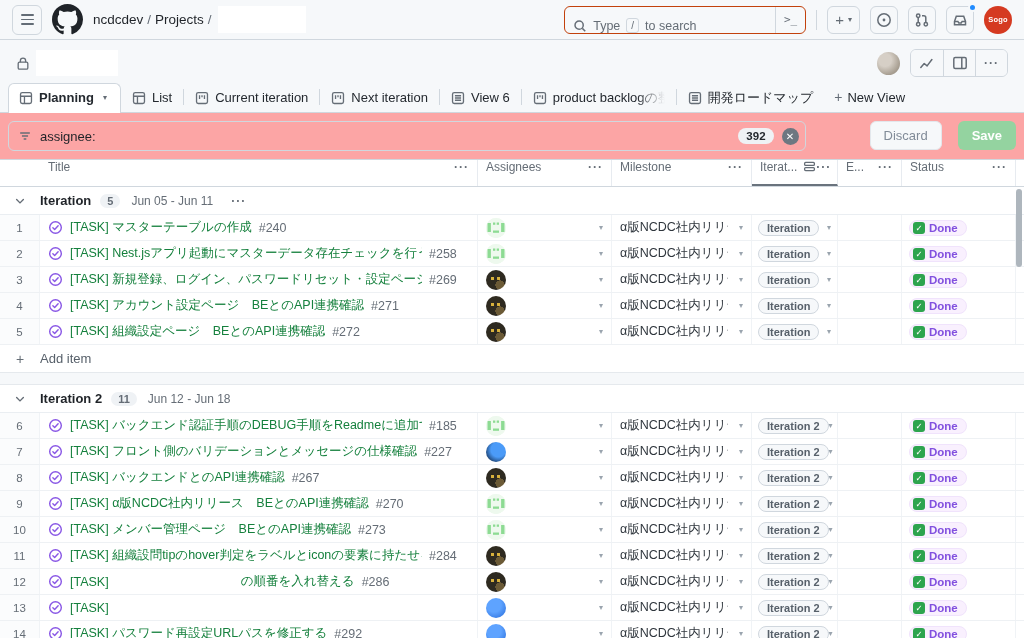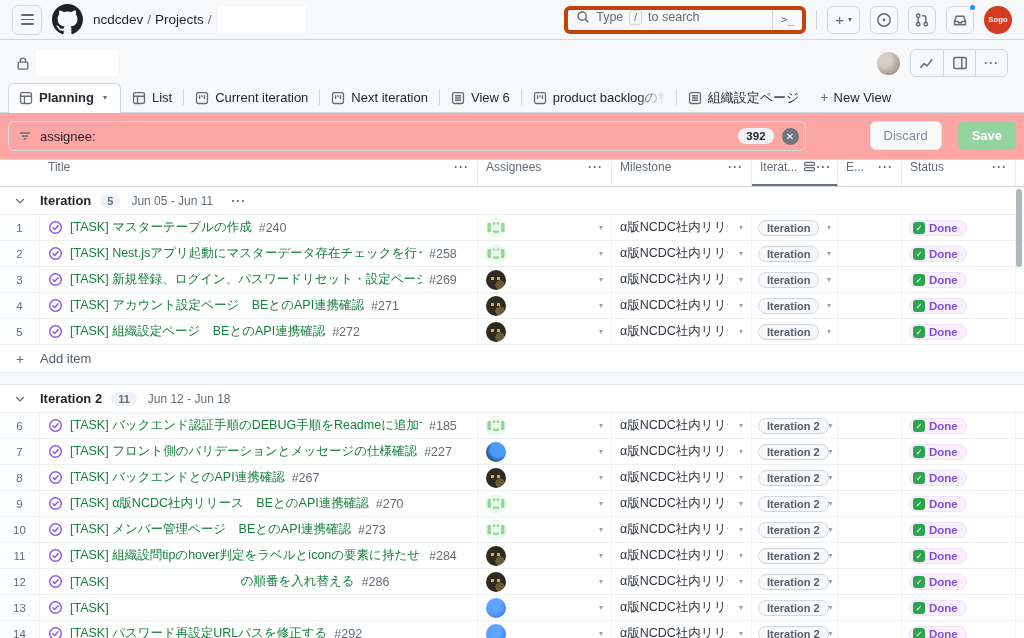--- a/index.html
+++ b/index.html
@@ -9,21 +9,21 @@
   
   .app-header { height:40px; background:#f6f8fa; border-bottom:1px solid #d0d7de; display:flex; align-items:center; padding:0 12px; gap:10px; }
   .hamburger { width:30px; height:30px; border:1px solid #d0d7de; border-radius:6px; background:#f6f8fa; display:flex; flex-direction:column; justify-content:center; align-items:center; gap:3px; cursor:pointer; }
   .hamburger i { display:block; width:13px; height:1.5px; background:#636c76; border-radius:1px; }
   .gh-logo { width:31px; height:31px; color:#1f2328; display:flex; align-items:center; }
   .breadcrumb { display:flex; align-items:center; gap:4px; font-size:13.5px; }
   .breadcrumb .sep { color:#656d76; }
   .redact { background:#ffffff; display:inline-block; }
   .bc-redact { width:88px; height:27px; margin-left:2px; }
   .spacer { flex:1; }
-  .search-box { width:242px; height:28px; border:4px solid #c2410c; border-radius:6px; background:#f6f8fa; display:flex; align-items:flex-start; padding:0 0 0 8px; color:#656d76; font-size:12.5px; gap:6px; }
+  .search-box { width:242px; height:28px; border:1px solid #c2410c; border-radius:6px; background:#f6f8fa; display:flex; align-items:flex-end; padding:0 0 0 8px; color:#656d76; font-size:12.5px; gap:6px; }
   .search-box .mag { flex:0 0 auto; display:flex; }
   .search-kbd { border:1px solid #d0d7de; border-radius:3px; font-size:10px; padding:0 4px; line-height:13px; color:#656d76; }
   .search-right { margin-left:auto; border-left:1px solid #d0d7de; height:100%; display:flex; align-items:center; padding:0 8px; font-family:"DejaVu Sans Mono",monospace; font-size:11px; color:#656d76; }
   .vdiv { width:1px; height:20px; background:#d0d7de; }
   .hbtn { height:28px; border:1px solid #d0d7de; border-radius:6px; background:#f6f8fa; display:flex; align-items:center; justify-content:center; color:#656d76; cursor:pointer; }
   .hbtn.sq { width:28px; }
   .plus-btn { padding:0 7px; gap:4px; font-size:15px; color:#656d76; }
   .caret { font-size:8px; color:#656d76; }
   .inbox-wrap { position:relative; }
   .notif-dot { position:absolute; top:-4px; right:-4px; width:9px; height:9px; border-radius:50%; background:#218bff; border:2px solid #f6f8fa; }
@@ -262,21 +262,21 @@
         <span class="tlabel">product backlogの整理</span>
       </div>
       <div class="tab-div"></div>
       <div class="tab">
         <span class="ticon">
           <svg width="14" height="14" viewBox="0 0 16 16" fill="none" stroke="currentColor" stroke-width="1.5">
             <rect x="1.75" y="1.75" width="12.5" height="12.5" rx="2"></rect>
             <path d="M4.5 5.4h7M4.5 8h7M4.5 10.6h7"></path>
           </svg>
         </span>
-        <span class="tlabel">組織設定ページ</span>
+        <span class="tlabel">開発ロードマップ</span>
       </div>
       <div class="new-view">
         <span class="plus">+</span>
         <span>New View</span>
       </div>
     </div>
 </div>
 
 <div class="filter-bar">
   <div class="filter-input">

